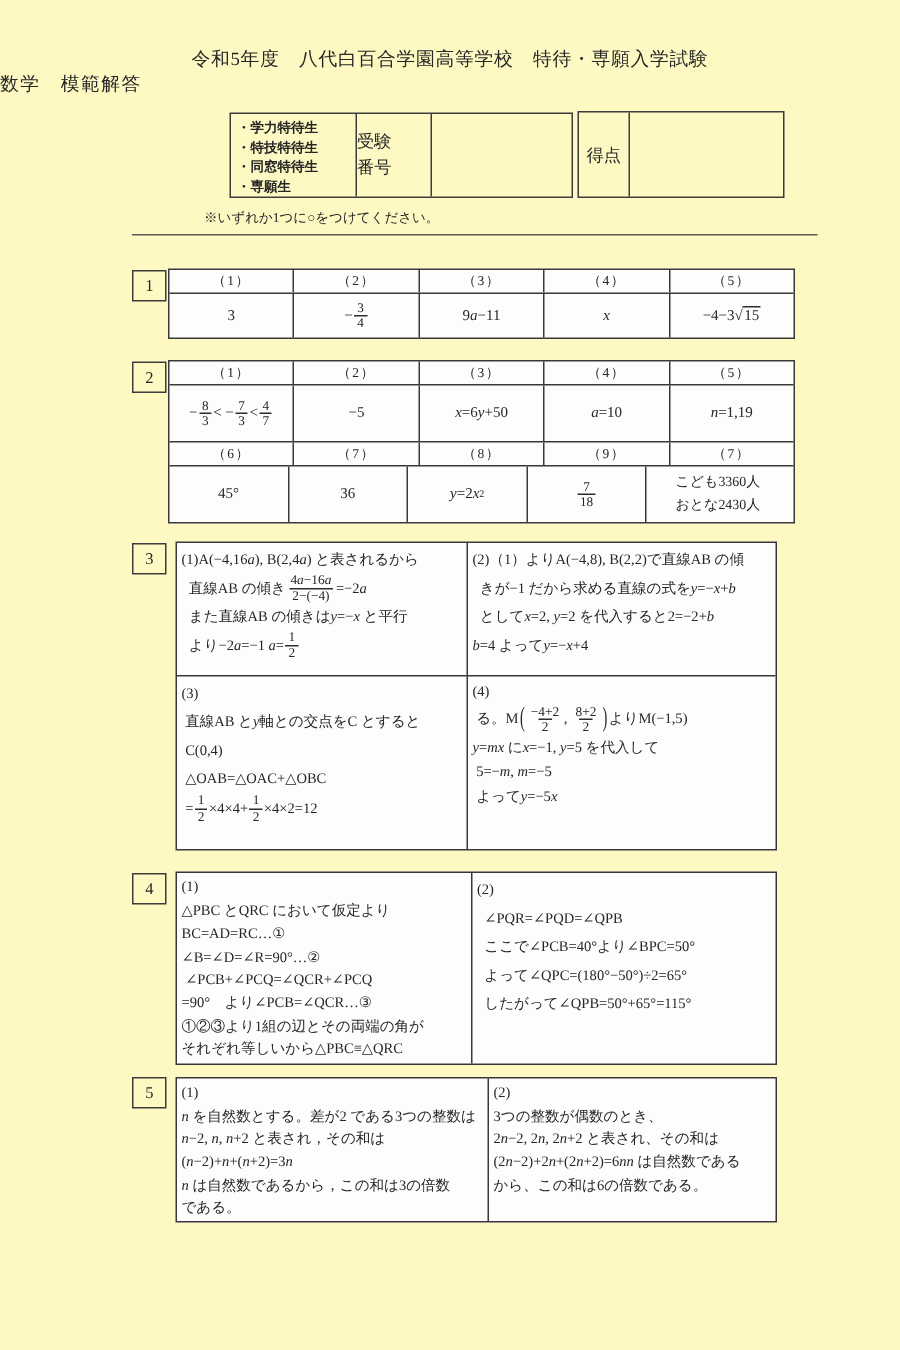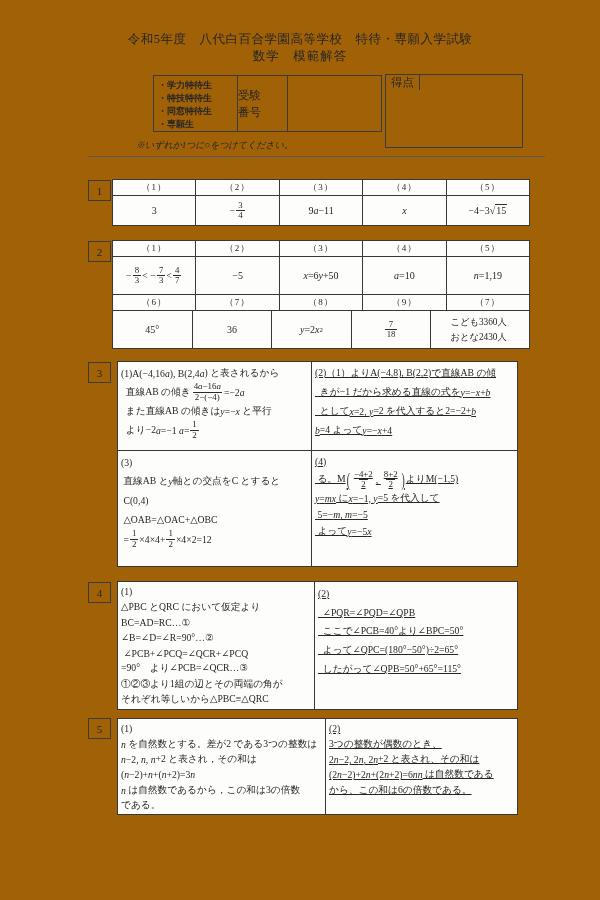--- a/index.html
+++ b/index.html
@@ -1,40 +1,40 @@
 <!DOCTYPE html>
 <html><head>
 <meta charset="utf-8">
 <style>
   html,body { margin:0; padding:0; background:#ffffff; }
   .page {
     position:relative; width:600px; height:900px; margin:0 auto;
-    background:#a16207; color:#262626; overflow:hidden;
+    background:#fef9c3; color:#262626; overflow:hidden;
     font-family:"Liberation Serif","DejaVu Serif",serif;
   }
   
   .title1 { position:absolute; top:31px; left:0; width:100%; text-align:center;
             font-size:12.5px; letter-spacing:0.5px; }
-  .title2 { position:absolute; top:48px; left:0; width:100%; text-align:center;
+  .title2 { position:absolute; top:48px; left:0; width:100%; 
             font-size:12.5px; letter-spacing:1px; }
   .hdr-table { position:absolute; left:153px; top:75px; width:229px; height:57px;
                border:1.4px solid #3c3c3c; display:flex; box-sizing:border-box; }
   .hdr-list { width:84px; border-right:1.2px solid #3c3c3c; font-size:9px;
               padding:3px 0 0 4px; box-sizing:border-box;font-weight:bold; }
   .hdr-list .ln { min-height:12.3px; display:block; white-space:pre; }
   .hdr-examno { width:50px; border-right:1.2px solid #3c3c3c; display:flex;
                 flex-direction:column; justify-content:center;
                 font-size:11.5px; line-height:17px; box-sizing:border-box; }
   .hdr-blank { flex:1; }
-  .score-table { position:absolute; left:385px; top:74px; width:138px; height:74px;
-                 border:1.4px solid #3c3c3c; display:flex; box-sizing:border-box;flex-direction:column; }
+  .score-table { position:absolute; left:385px; top:74px; width:138px; height:58px;
+                 border:1.4px solid #3c3c3c; display:flex; box-sizing:border-box; }
   .score-label { width:33px; border-right:1.2px solid #3c3c3c; display:flex;
                  align-items:center; justify-content:center; font-size:11.5px; }
   .score-blank { flex:1; }
-  .note { position:absolute; left:136px; top:139px; font-size:9px;font-style:italic; }
+  .note { position:absolute; left:136px; top:139px; font-size:9px; }
   .hrule { position:absolute; left:88px; top:156px; width:457px; height:1px; background:#5a5a5a; }
   
   .qnum { position:absolute; width:21px; height:19px; border:1.3px solid #3c3c3c;
           display:flex; align-items:center; justify-content:center; font-size:11px; }
   #qn1 { left:88px; top:180px; } #qn2 { left:88px; top:241px; }
   #qn3 { left:88px; top:362px; } #qn4 { left:88px; top:582px; }
   #qn5 { left:88px; top:718px; }
   
   .anstable { position:absolute; border:1.5px solid #383838; box-sizing:border-box; background:#fdfdfb; }
   #t1 { left:112px; top:179px; width:418px; }
@@ -51,21 +51,21 @@
   #t2 .vals .tc { height:37px; }
   #t2 .trow:nth-child(4) .tc:last-child { justify-content:flex-start; text-align:center;
         padding-left:19px; font-size:9.3px; line-height:15px; }
   
   .sec { position:absolute; border:1.5px solid #383838; display:grid; box-sizing:border-box; background:#fdfdfb; }
   #s3 { left:117px; top:361px; width:401px; height:206px;
         grid-template-columns:193px 1fr; grid-template-rows:88px 1fr; }
   #s4 { left:117px; top:581px; width:401px; height:129px; grid-template-columns:196px 1fr; }
   #s5 { left:117px; top:718px; width:401px; height:97px; grid-template-columns:207px 1fr; }
   .scell { padding:2px 3px; font-size:9.7px; overflow:hidden; box-sizing:border-box; }
-  .bl { border-left:1.2px solid #383838;text-decoration:underline; }
+  .bl { border-left:1.2px solid #383838; }
   .bt { border-top:1.2px solid #383838; }
   .scell .ln { display:flex; align-items:center; white-space:pre; }
   .lh18 .ln { min-height:18px; }
   .lh19 .ln { min-height:19px; }
   .lh17 .ln { min-height:16.6px; }
   .lh15 .ln { min-height:15.4px; }
   
   .fr { display:inline-flex; flex-direction:column; align-items:center;
         vertical-align:middle; margin:0 1px; line-height:1.08; font-size:0.92em; }
   .fn { padding:0 2px; }

